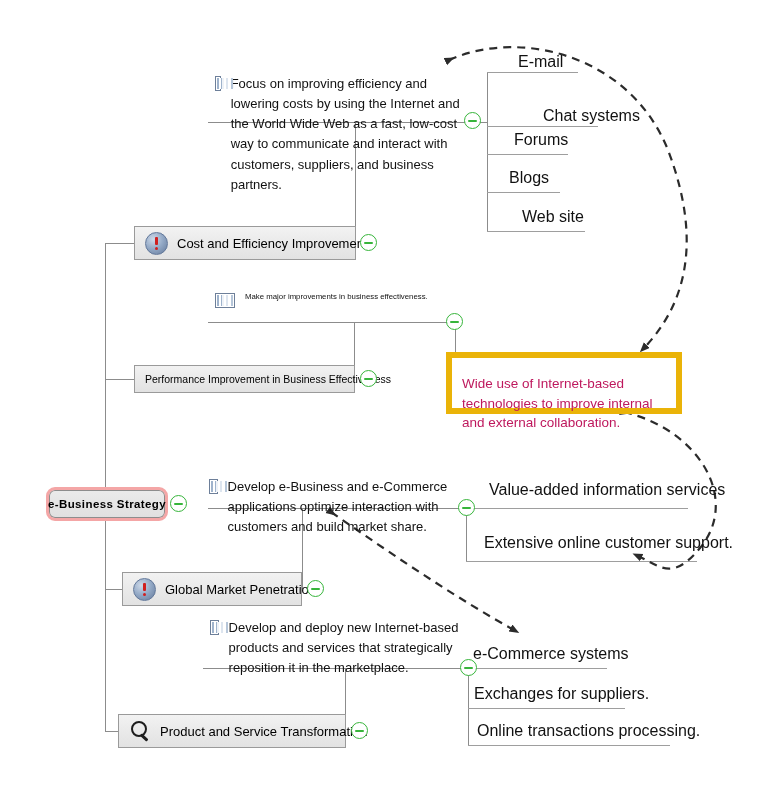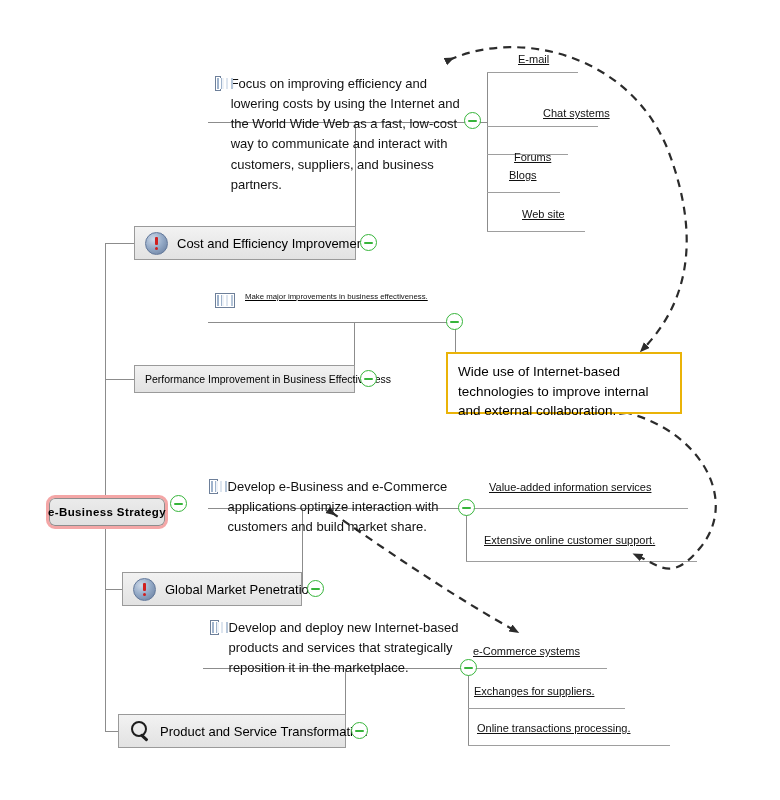--- a/index.html
+++ b/index.html
@@ -64,25 +64,25 @@
   .toggle::after{content:"";position:absolute;left:2.5px;top:6.6px;width:9px;height:2px;
     background:#37b53b;border-radius:1px;}
 
   
   .note{position:absolute;display:flex;align-items:flex-start;}
   .note .ico-note{margin-right:10px;margin-top:2px;}
   .note .ntext{font-size:13px;line-height:1.55;color:#111;}
   .note.med .ntext{font-size:7.8px;line-height:1.5;}
 
   
-  .leaf{position:absolute;font-size:11px;color:#111;white-space:nowrap;text-decoration:underline;}
-
-  
-  .tbox{position:absolute;box-sizing:border-box;border:2px solid #eab308;background:#fff;
-        font-size:13.5px;line-height:1.45;color:#000000;padding:8px 10px;}
+  .leaf{position:absolute;font-size:16px;color:#111;white-space:nowrap;}
+
+  
+  .tbox{position:absolute;box-sizing:border-box;border:6px solid #eab308;background:#fff;
+        font-size:13.5px;line-height:1.45;color:#be185d;padding:16px 10px;}
 </style>
 </head>
 <body>
 
 <div id="canvas">
 
   <svg class="layer" viewBox="0 0 780 800">
     <defs>
       <marker id="ah" markerWidth="12" markerHeight="12" refX="4" refY="4" orient="auto" markerUnits="userSpaceOnUse">
         <path d="M0,0 L10,4 L0,8 Z" fill="#2b2b2b"></path>
@@ -131,50 +131,50 @@
       <path d="M468,745 L670,745"></path>
     </g>
 
     <g stroke="#2b2b2b" stroke-width="2.2" fill="none" stroke-dasharray="8 6" stroke-linecap="butt">
       <path d="M449,60 C520,28 630,55 668,150 C706,250 680,310 644,348" marker-start="url(#ah)" marker-end="url(#ah)"></path>
       <path d="M624,412 C700,430 740,500 700,548 C672,582 660,566 638,556" marker-start="url(#ah)" marker-end="url(#ah)"></path>
       <path d="M331,512 C400,560 460,600 514,630" marker-start="url(#ah)" marker-end="url(#ah)"></path>
     </g>
   </svg>
 
-  <div class="node root" style="left:46px;top:487px;width:122px;height:34px;margin-top:8px;">
+  <div class="node root" style="left:46px;top:487px;width:122px;height:34px;">
     <span class="label">e-Business Strategy</span>
   </div>
   <div class="toggle" style="left:170px;top:495px;"></div>
 
   <div class="node main" style="left:134px;top:226px;width:222px;height:34px;">
     <span class="ico ico-alert"></span>
     <span class="label">Cost and Efficiency Improvements</span>
   </div>
   <div class="toggle" style="left:360px;top:234px;"></div>
 
   <div class="note" style="left:215px;top:74px;width:248px;">
     <span class="ico-note"></span>
     <span class="ntext">Focus on improving efficiency and lowering costs by using the Internet and the World Wide Web as a fast, low-cost way to communicate and interact with customers, suppliers, and business partners.</span>
   </div>
 
   <div class="toggle" style="left:464px;top:112px;"></div>
 
   <div class="leaf" style="left:518px;top:53px;">E-mail</div>
   <div class="leaf" style="left:512px;top:107px;margin-left:31px;">Chat systems</div>
-  <div class="leaf" style="left:514px;top:131px;margin-top:20px;">Forums</div>
+  <div class="leaf" style="left:514px;top:131px;">Forums</div>
   <div class="leaf" style="left:509px;top:169px;">Blogs</div>
   <div class="leaf" style="left:522px;top:208px;">Web site</div>
 
   <div class="node main small" style="left:134px;top:365px;width:221px;height:28px;">
     <span class="label">Performance Improvement in Business Effectiveness</span>
   </div>
   <div class="toggle" style="left:360px;top:370px;"></div>
 
-  <div class="note med" style="left:215px;top:291px;width:245px;text-decoration:underline;">
+  <div class="note med" style="left:215px;top:291px;width:245px;">
     <span class="ico-note"></span>
     <span class="ntext">Make major improvements in business effectiveness.</span>
   </div>
   <div class="toggle" style="left:446px;top:313px;"></div>
 
   <div class="tbox" style="left:446px;top:352px;width:236px;height:62px;">Wide use of Internet-based technologies to improve internal and external collaboration.</div>
 
   <div class="node main" style="left:122px;top:572px;width:180px;height:34px;">
     <span class="ico ico-alert"></span>
     <span class="label">Global Market Penetration</span>

